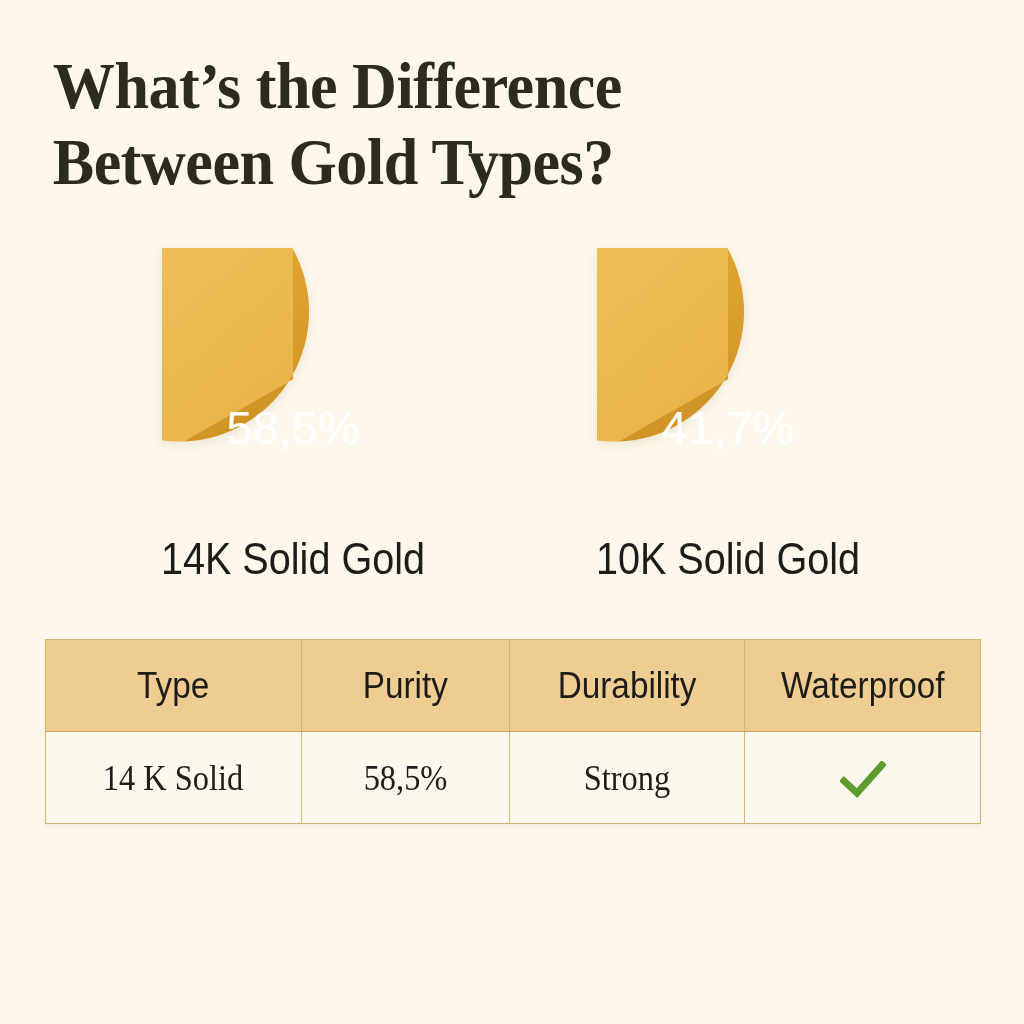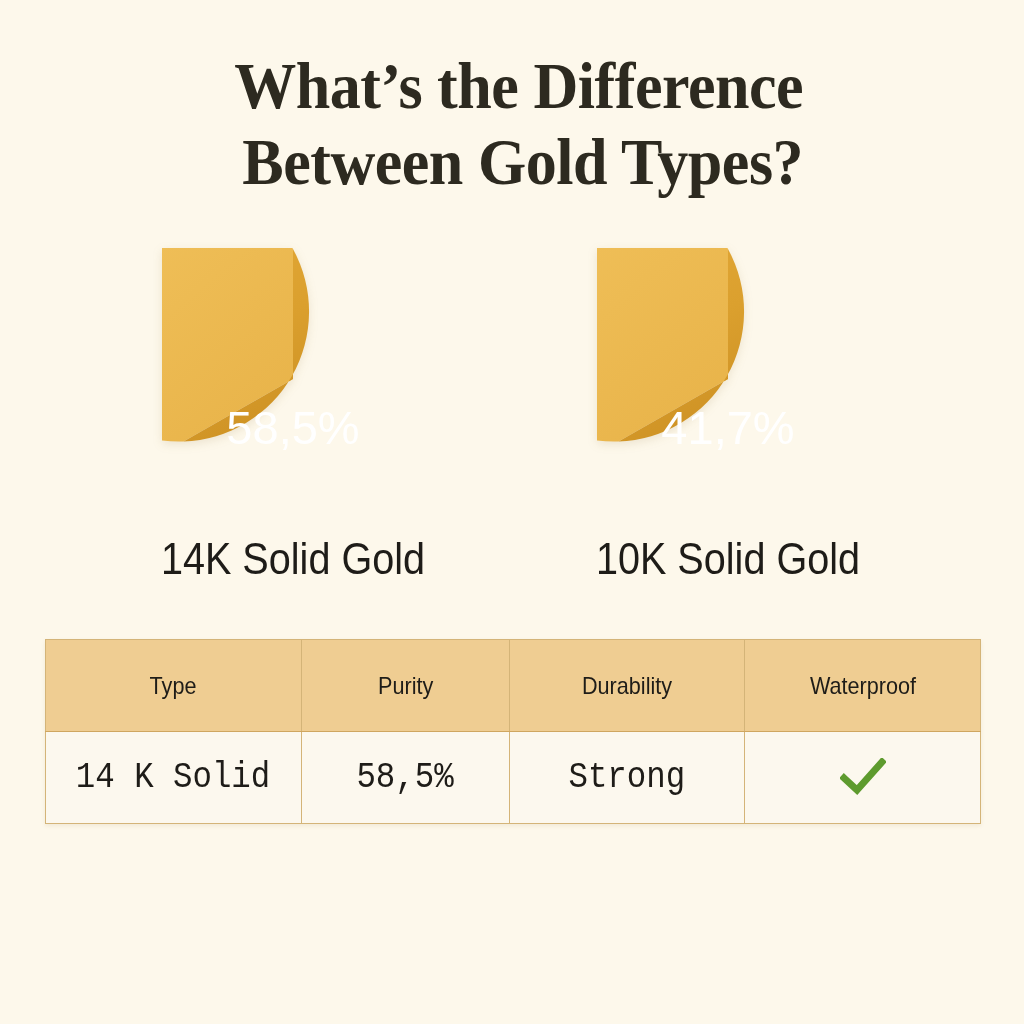--- a/index.html
+++ b/index.html
@@ -14,21 +14,22 @@
     overflow: hidden;
     position: relative;
   }
 
   
   .title-block {
     position: absolute;
     left: 0;
     top: 48px;
     width: 828px;
-    text-align: right;
+    text-align: left;
+    padding-left: 28px;
   }
   .title-line {
     display: block;
     font-family: "Liberation Serif", "DejaVu Serif", serif;
     font-weight: 700;
     font-size: 66px;
     line-height: 76px;
     letter-spacing: -0.5px;
     color: #2D2A20;
     transform: scaleX(0.94);
@@ -105,30 +106,30 @@
     border: 1px solid #D4B478;
     text-align: center;
     vertical-align: middle;
     padding: 0;
   }
   .table thead th {
     background: #EFCD92;
     height: 91px;
     font-family: "Liberation Sans", sans-serif;
     font-weight: 400;
-    font-size: 24px;
+    font-size: 37px;
     color: #1E1C18;
     border-bottom-color: #CFA660;
   }
   .table thead th .hcell { display: inline-block; transform: scaleX(0.9); }
 
   .table tbody td {
     background: #FCF8EE;
     height: 91px;
-    font-family: Liberation Mono, monospace;
+    font-family: Liberation Serif, serif;
     font-weight: 400;
     font-size: 36px;
     color: #1E1C18;
   }
   .table tbody td .dcell { display: inline-block; transform: scaleX(0.9); }
 
   .check {
     display: inline-block;
     width: 46px;
     height: 38px;

